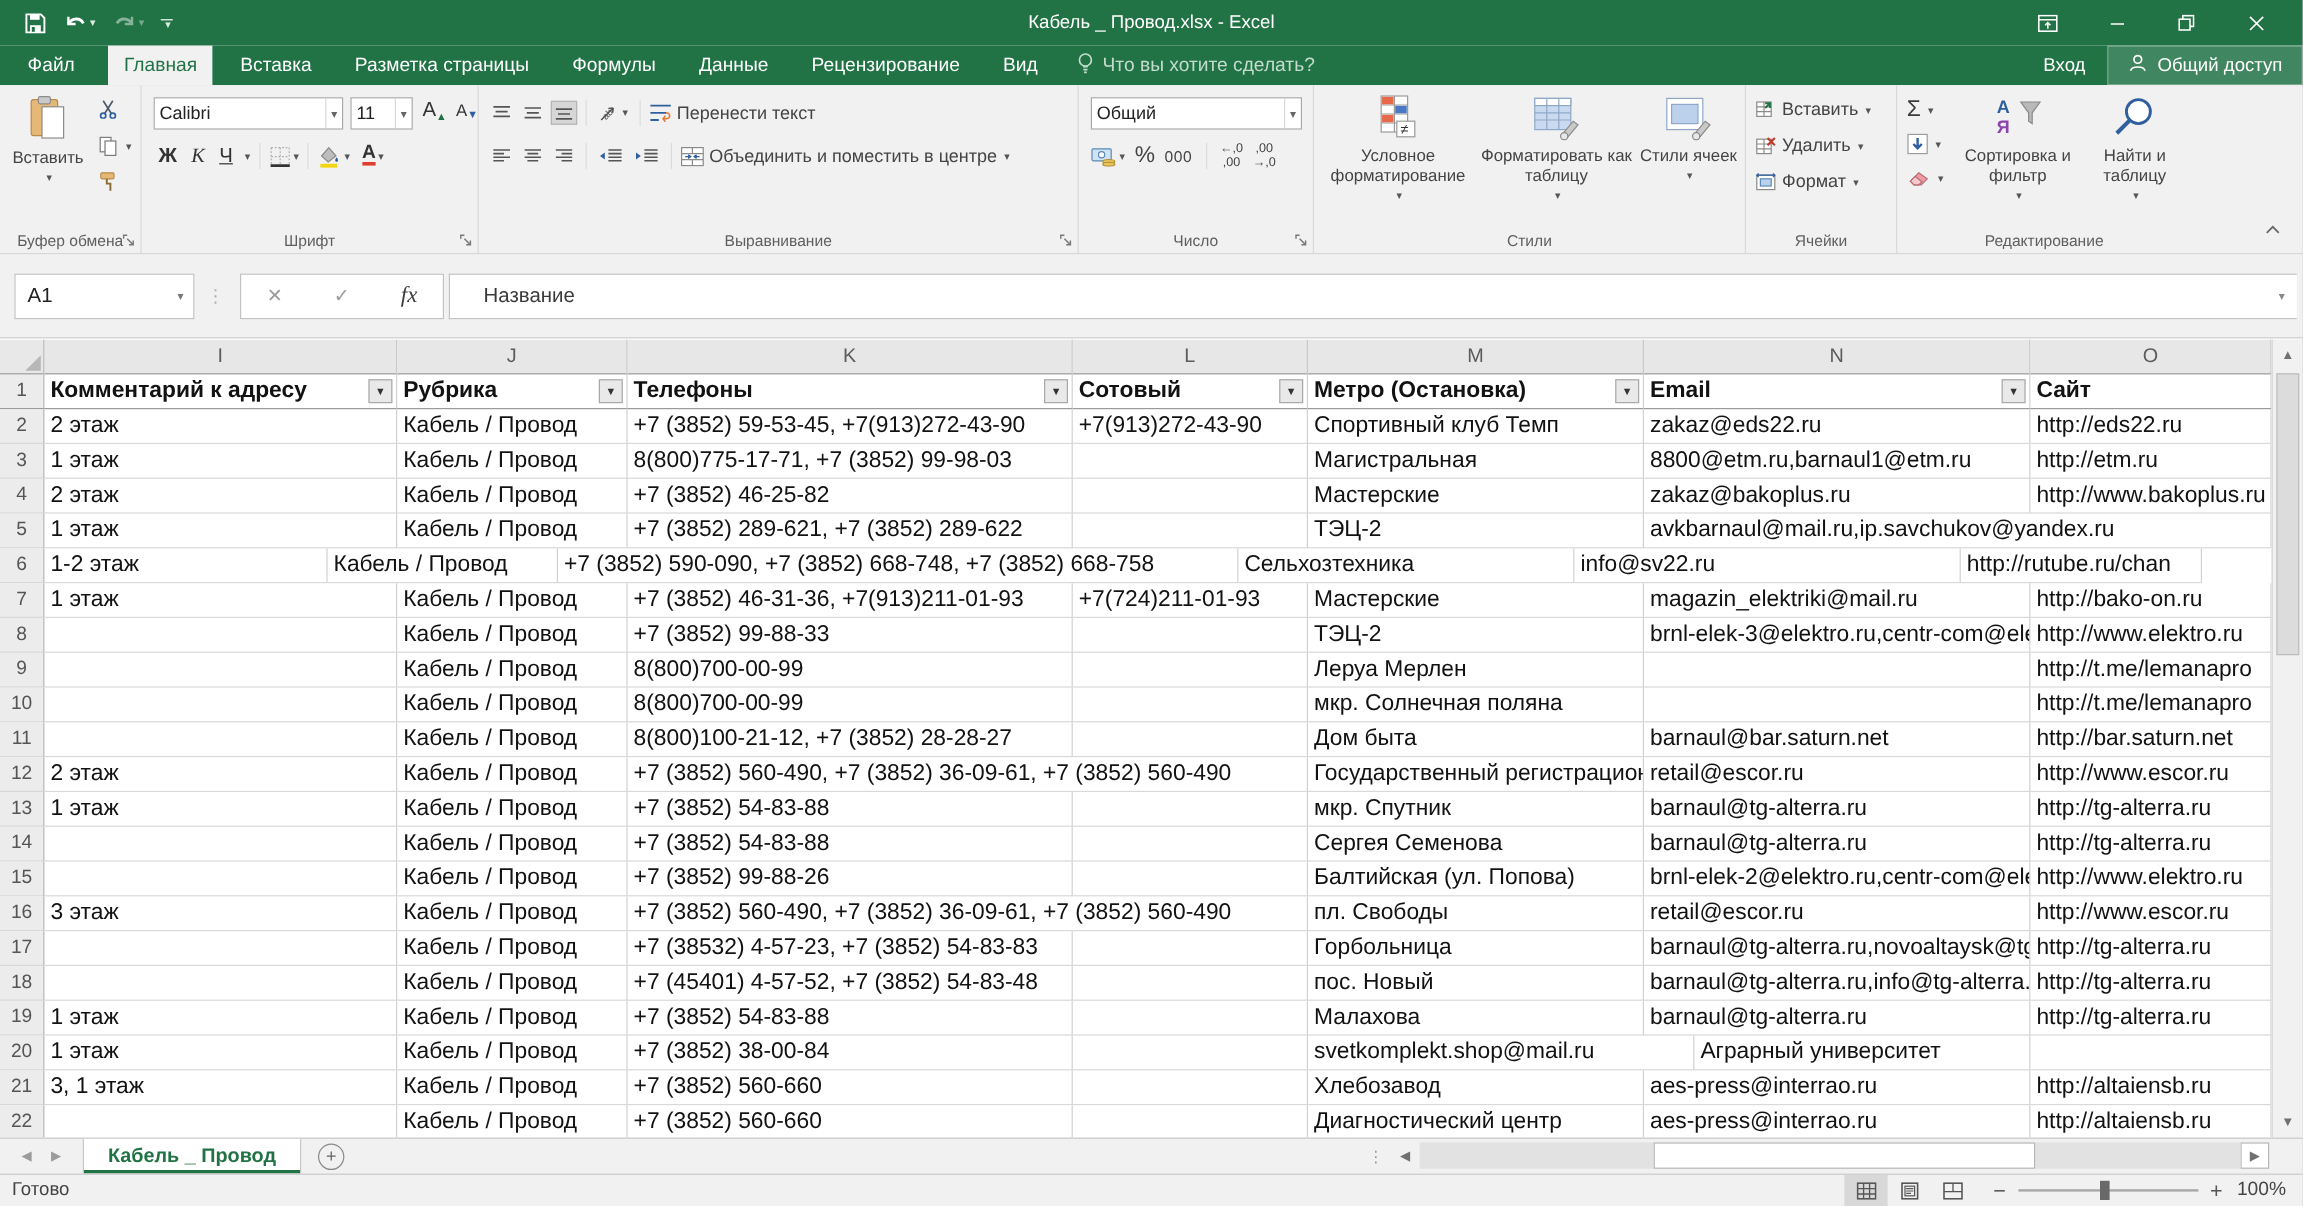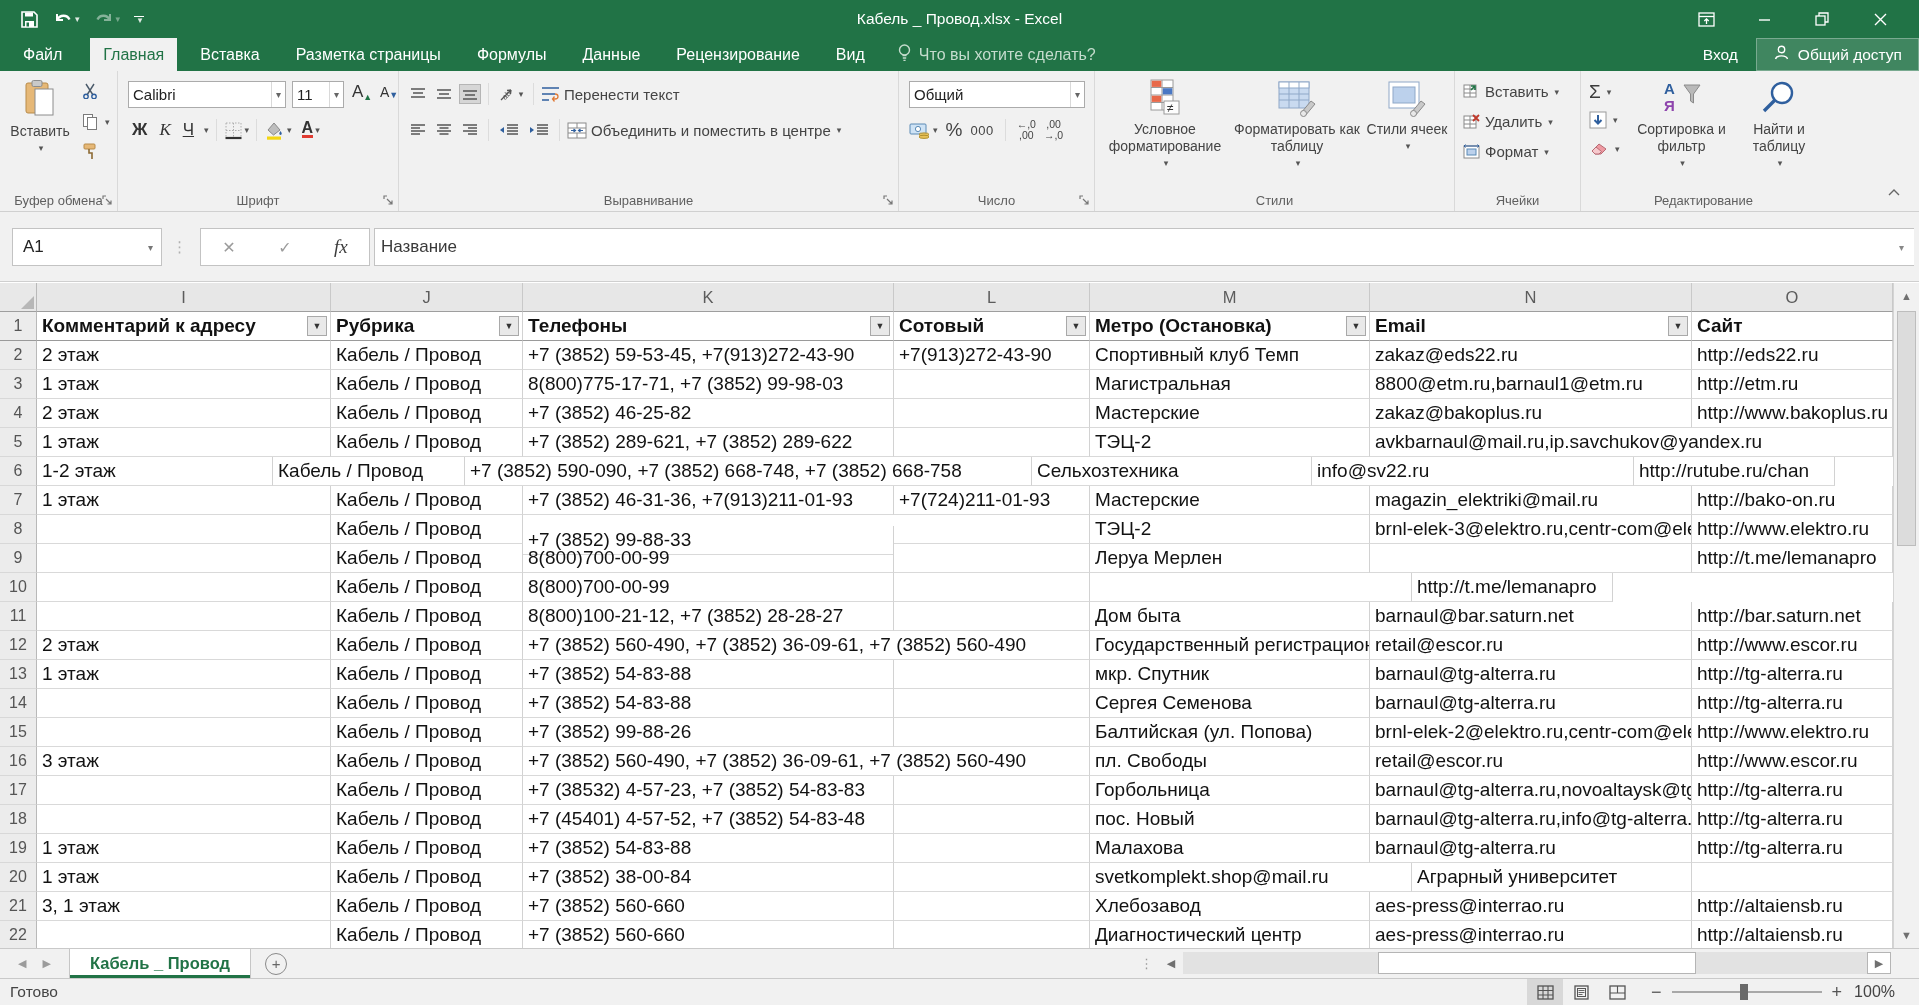--- a/index.html
+++ b/index.html
@@ -49,21 +49,21 @@
   
   .fbar{position:absolute;left:0;top:212px;right:0;height:70px;background:#f1f1f1;border-bottom:1px solid #cfcfcf;}
   .namebox{position:absolute;left:12px;top:16px;width:150px;height:38px;background:#fff;border:1px solid #c3c3c3;
            display:flex;align-items:center;font-size:17px;color:#222;padding-left:10px;}
   .namebox .car{margin-left:auto;font-size:10px;color:#777;padding:0 8px;}
   .fdots{position:absolute;left:172px;top:26px;color:#b0b0b0;font-size:15px;letter-spacing:0;}
   .fxbox{position:absolute;left:200px;top:16px;width:170px;height:38px;background:#fff;border:1px solid #c3c3c3;
          display:flex;align-items:center;justify-content:space-around;color:#9b9b9b;}
   .fxbox .fx{font-family:"Liberation Serif",serif;font-style:italic;font-size:19px;color:#3c3c3c;}
   .finput{position:absolute;left:374px;top:16px;right:5px;height:38px;background:#fff;border:1px solid #c3c3c3;border-right:none;
-          display:flex;align-items:center;font-size:17px;color:#3a3a3a;padding-left:6px;}
+          display:flex;align-items:center;font-size:17px;color:#3a3a3a;padding-left:28px;}
   .finput .expand{margin-left:auto;color:#888;font-size:10px;padding-right:10px;}
 
   
   .grid{position:absolute;left:0;top:283px;width:1893px;height:665px;overflow:hidden;background:#fff;}
   .colhdr{display:flex;height:29px;}
   .corner{width:37px;height:29px;background:#e8e8e8;border-right:1px solid #b9b9b9;border-bottom:1px solid #9e9e9e;position:relative;flex:none;}
   .corner .tri{position:absolute;right:2px;bottom:2px;width:0;height:0;border-left:13px solid transparent;border-bottom:13px solid #b7b7b7;}
   .collet{height:29px;flex:none;background:#e7e7e7;border-right:1px solid #c9c9c9;border-bottom:1px solid #9e9e9e;
           display:flex;align-items:center;justify-content:center;font-size:16.5px;color:#5c5c5c;}
   .gridrow{display:flex;height:29px;}
@@ -101,21 +101,21 @@
   .statusbar{position:absolute;left:0;top:978px;right:0;height:27px;background:#f1f1f1;border-top:1px solid #c9c9c9;
              display:flex;align-items:center;font-size:15.5px;color:#444;}
   .status-left{padding-left:10px;}
   .status-right{margin-left:auto;display:flex;align-items:center;height:100%;}
   .viewbtn{width:36px;height:100%;display:flex;align-items:center;justify-content:center;}
   .viewbtn.active{background:#d8d8d8;}
   .zoomctl{display:flex;align-items:center;gap:10px;margin:0 12px 0 16px;color:#555;}
   .zoomtrack{width:150px;height:2px;background:#a8a8a8;position:relative;}
   .zoomthumb{position:absolute;left:68px;top:-7px;width:8px;height:16px;background:#696969;}
   .zoomsign{font-size:18px;color:#555;}
-  .zoomval{padding-right:24px;color:#444;font-size:16px;}
+  .zoomval{padding-right:14px;color:#444;font-size:16px;}
 </style>
 </head>
 <body>
 
 <div class="app">
 
   <div class="titlebar">
     <div class="qat">
       <span class="ic">
         <svg width="19" height="19" viewBox="0 0 19 19">
@@ -615,21 +615,21 @@
           <div class="gcell" style="width: 371px;"><span>+7 (3852) 46-31-36, +7(913)211-01-93</span></div>
           <div class="gcell" style="width: 196px;"><span>+7(724)211-01-93</span></div>
           <div class="gcell" style="width: 280px;"><span>Мастерские</span></div>
           <div class="gcell" style="width: 322px;"><span>magazin_elektriki@mail.ru</span></div>
           <div class="gcell" style="width: 201px;"><span>http://bako-on.ru</span></div>
         </div>
         <div class="gridrow">
           <div class="rownum">8</div>
           <div class="gcell" style="width: 294px;"><span></span></div>
           <div class="gcell" style="width: 192px;"><span>Кабель / Провод</span></div>
-          <div class="gcell" style="width: 371px; margin-top: 11px;"><span>+7 (3852) 99-88-33</span></div>
+          <div class="gcell" style="width: 371px;"><span>+7 (3852) 99-88-33</span></div>
           <div class="gcell" style="width: 196px;"><span></span></div>
           <div class="gcell" style="width: 280px;"><span>ТЭЦ-2</span></div>
           <div class="gcell" style="width: 322px;"><span>brnl-elek-3@elektro.ru,centr-com@elektro.ru</span></div>
           <div class="gcell" style="width: 201px;"><span>http://www.elektro.ru</span></div>
         </div>
         <div class="gridrow">
           <div class="rownum">9</div>
           <div class="gcell" style="width: 294px;"><span></span></div>
           <div class="gcell" style="width: 192px;"><span>Кабель / Провод</span></div>
           <div class="gcell" style="width: 371px;"><span>8(800)700-00-99</span></div>
@@ -637,20 +637,21 @@
           <div class="gcell" style="width: 280px;"><span>Леруа Мерлен</span></div>
           <div class="gcell" style="width: 322px;"><span></span></div>
           <div class="gcell" style="width: 201px;"><span>http://t.me/lemanapro</span></div>
         </div>
         <div class="gridrow">
           <div class="rownum">10</div>
           <div class="gcell" style="width: 294px;"><span></span></div>
           <div class="gcell" style="width: 192px;"><span>Кабель / Провод</span></div>
           <div class="gcell" style="width: 371px;"><span>8(800)700-00-99</span></div>
           <div class="gcell" style="width: 196px;"><span></span></div>
+          <div class="gcell" style="width: 280px;"><span>мкр. Солнечная поляна</span></div>
           <div class="gcell" style="width: 322px;"><span></span></div>
           <div class="gcell" style="width: 201px;"><span>http://t.me/lemanapro</span></div>
         </div>
         <div class="gridrow">
           <div class="rownum">11</div>
           <div class="gcell" style="width: 294px;"><span></span></div>
           <div class="gcell" style="width: 192px;"><span>Кабель / Провод</span></div>
           <div class="gcell" style="width: 371px;"><span>8(800)100-21-12, +7 (3852) 28-28-27</span></div>
           <div class="gcell" style="width: 196px;"><span></span></div>
           <div class="gcell" style="width: 280px;"><span>Дом быта</span></div>

